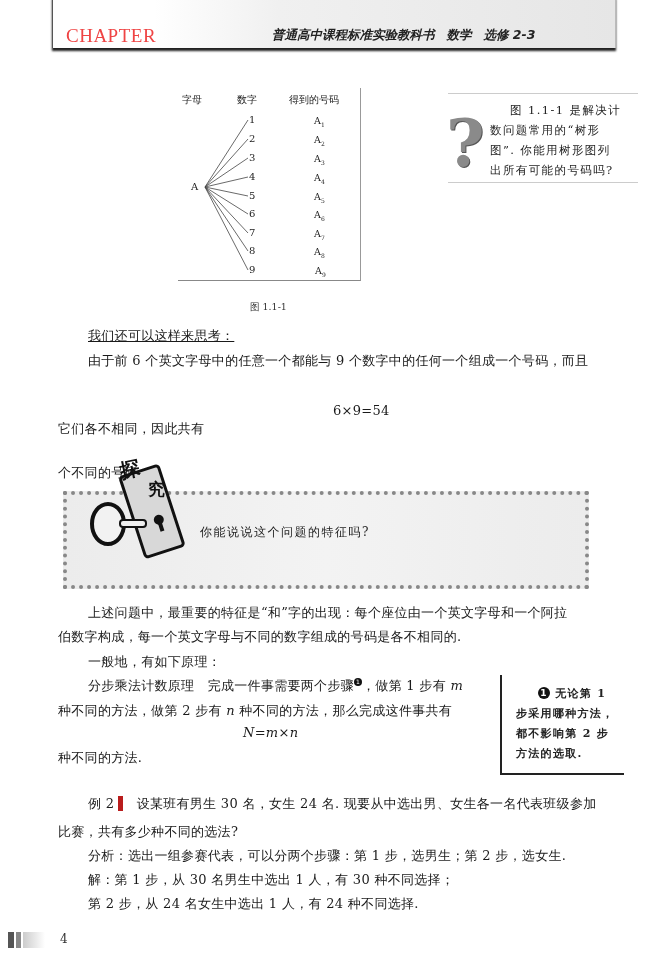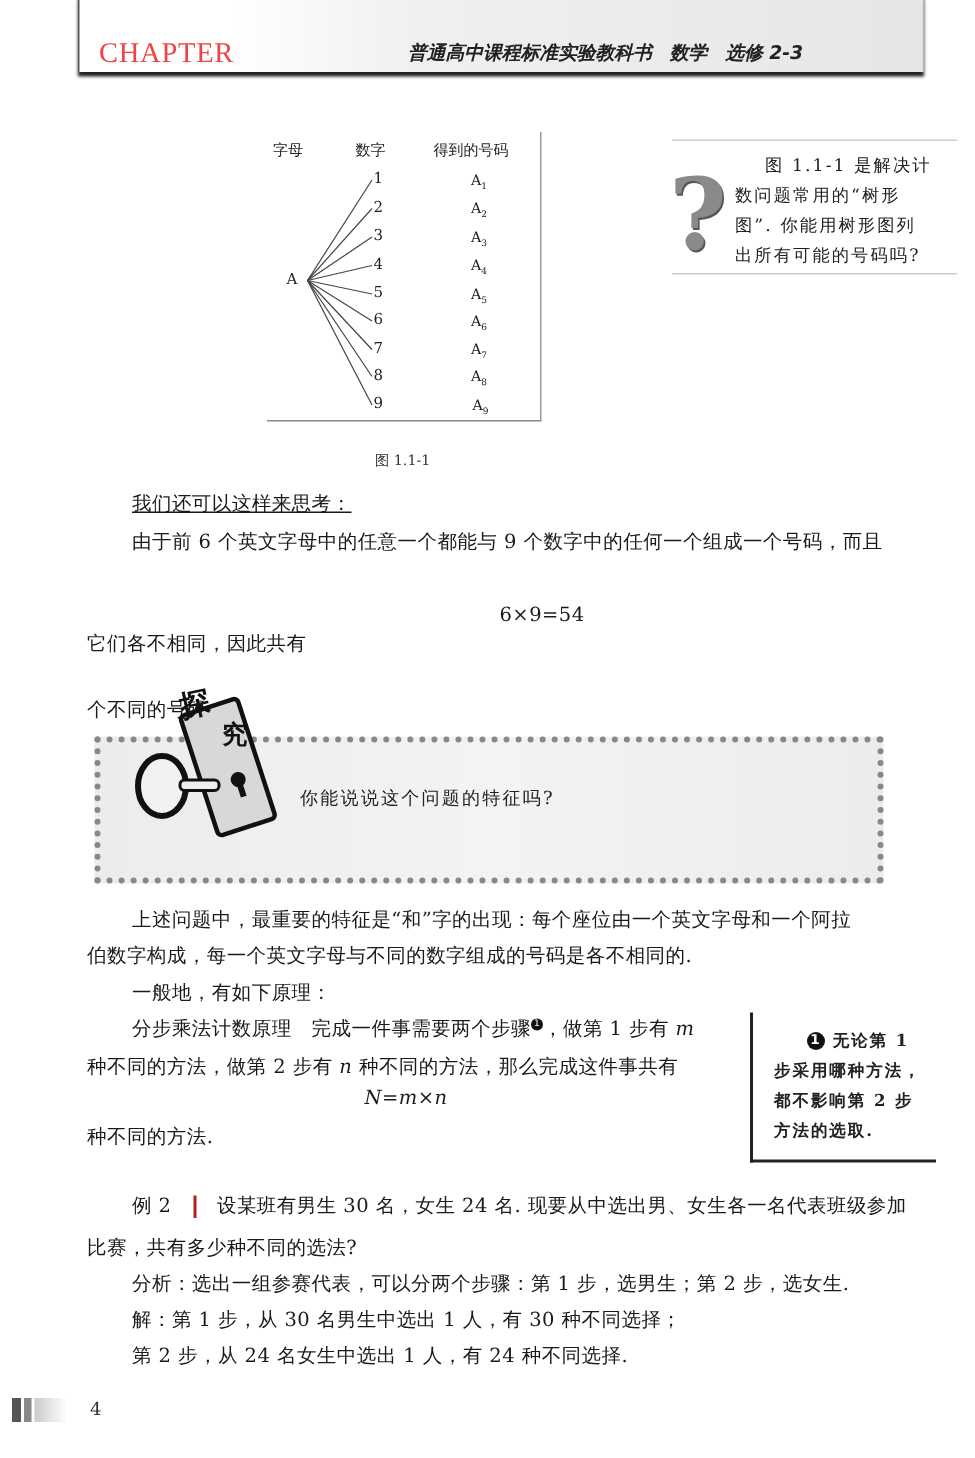--- a/index.html
+++ b/index.html
@@ -79,21 +79,21 @@
     display:inline-block; width:12px; height:12px; border-radius:50%;
     background:#111; color:#fff; font-size:9px; line-height:12px;
     text-align:center; font-family:"DejaVu Sans",sans-serif; text-indent:0;
     vertical-align:1px;
   }
   .circ-sup {
     display:inline-block; width:8px; height:8px; border-radius:50%;
     background:#111; color:#fff; font-size:6px; line-height:8px; text-align:center;
     vertical-align:6px; font-family:"DejaVu Sans",sans-serif;
   }
-  .example-label { border-right:2px solid #b91c1c; padding-right:15px; }
+  .example-label { border-right:5px solid #b91c1c; padding-right:4px; }
   .italic { font-style:italic; }
 
   
   .footer-bar1 { left:8px; top:932px; width:6px; height:16px; background:#555; }
   .footer-bar2 { left:16px; top:932px; width:5px; height:16px; background:#888; }
   .footer-bar3 { left:23px; top:932px; width:22px; height:16px; background:linear-gradient(90deg,#ccc,#fff); }
   .page-num { left:60px; top:932px; font-size:12px; color:#333; }
 </style>
 </head>
 <body>

